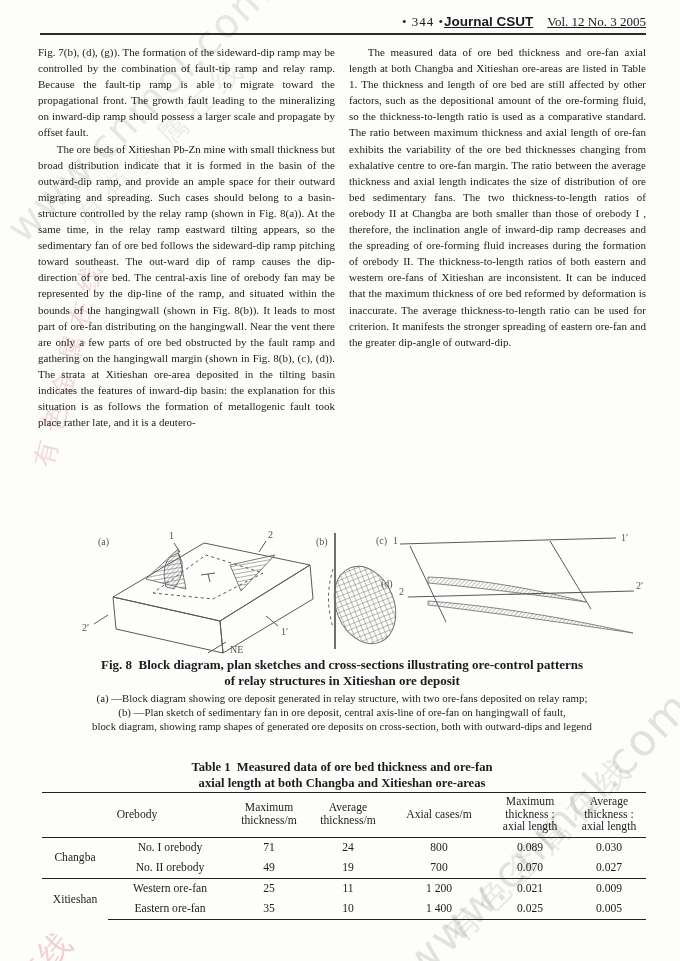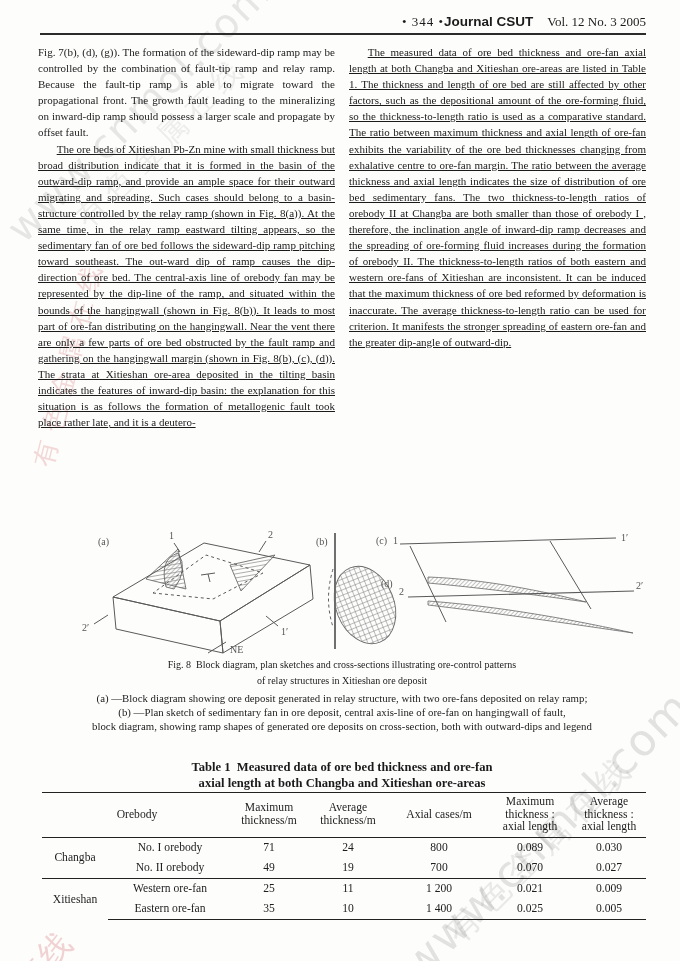--- a/index.html
+++ b/index.html
@@ -3,29 +3,29 @@
 <meta charset="utf-8">
 <style>
   html,body{margin:0;padding:0;}
   body{
     width:680px;height:961px;position:relative;overflow:hidden;
     background:#fdfdfc;color:#1b1b1b;
     font-family:"Liberation Serif","DejaVu Serif",serif;
   }
   .hdr{position:absolute;top:14px;left:40px;right:34px;display:flex;justify-content:flex-end;align-items:baseline;font-size:13px;}
   .hdr .pageno{letter-spacing:1px;}
-  .hdr .right{display:flex;gap:14px;align-items:baseline;}
+  .hdr .right{display:flex;gap:14px;align-items:baseline;text-decoration:underline;}
   .hdr .jname{font-family:"Liberation Sans","DejaVu Sans",sans-serif;font-weight:bold;font-size:13.5px;}
   .hdr-rule{position:absolute;top:33px;left:40px;right:34px;height:0;border-top:2.2px solid #2b2b2b;}
   .columns{position:absolute;top:44px;left:38px;width:608px;display:flex;gap:14px;}
   .col{width:297px;font-size:11px;line-height:16.1px;text-align:justify;}
   .col p{margin:0;}
-  .col p.indent{text-indent:1.7em;text-decoration:underline;}
+  .col p.indent{text-indent:1.7em;}
   .figwrap{position:absolute;top:527px;left:38px;width:608px;height:128px;}
-  .figcap{position:absolute;top:657px;left:38px;width:608px;text-align:center;font-size:10px;line-height:16px;font-weight:normal;}
+  .figcap{position:absolute;top:657px;left:38px;width:608px;text-align:center;font-size:13px;line-height:16px;font-weight:bold;}
   .figsub{position:absolute;top:692px;left:30px;width:624px;text-align:center;font-size:10.8px;line-height:13.8px;color:#222;}
   .tbl-title{position:absolute;top:760px;left:38px;width:608px;text-align:center;font-size:12.6px;line-height:15.5px;font-weight:bold;}
   table.data{position:absolute;top:792px;left:42px;width:604px;border-collapse:collapse;font-size:11.6px;color:#1d1d1d;}
   table.data th,table.data td{padding:0 2px;text-align:center;font-weight:normal;vertical-align:middle;}
   table.data thead th{border-top:1.6px solid #222;border-bottom:1.3px solid #222;padding:3px 2px;line-height:12.6px;}
   table.data tbody td{height:20px;}
   table.data tr.gstart td{border-top:1.1px solid #222;}
   table.data tbody tr.last td{border-bottom:1.6px solid #222;}
   .hline{display:block;}
   

